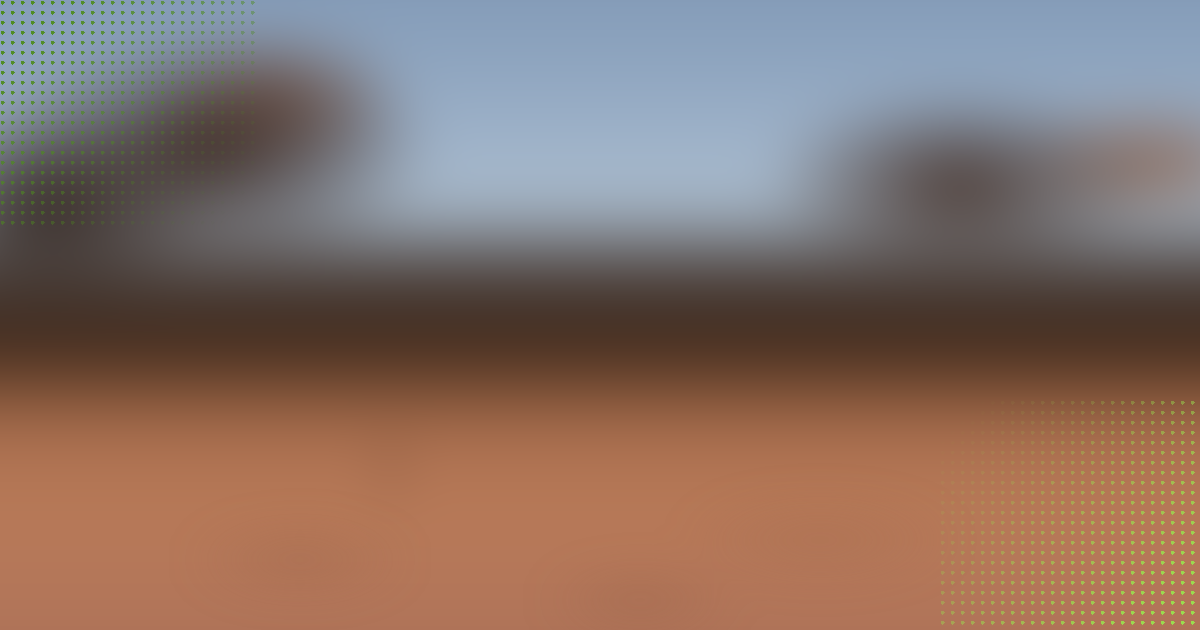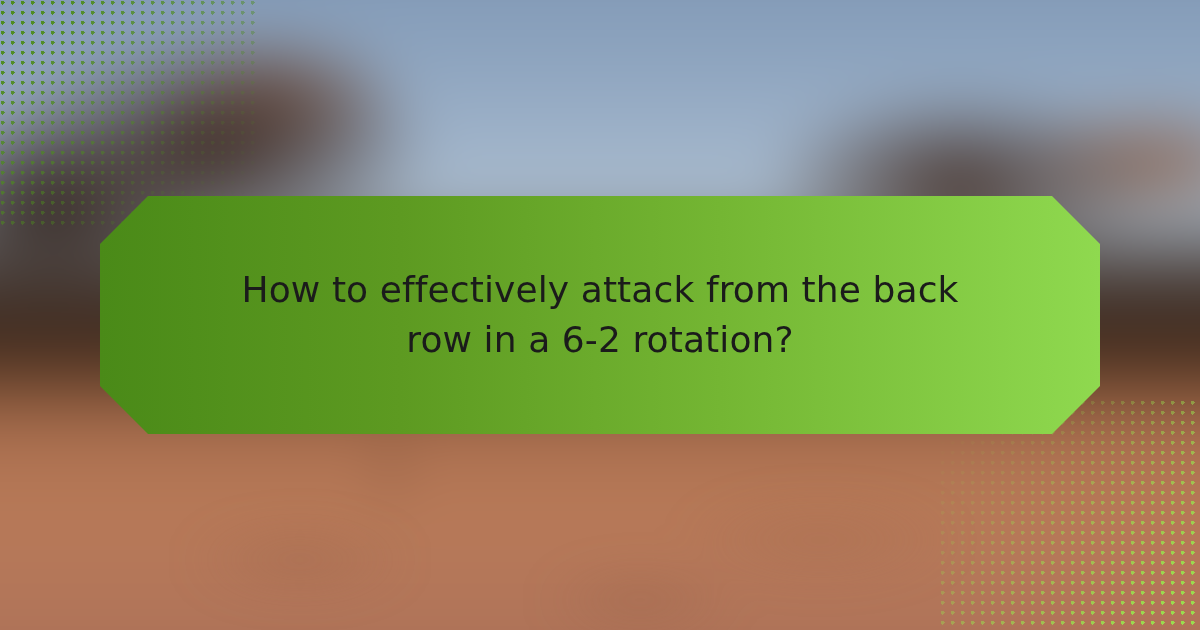--- a/index.html
+++ b/index.html
@@ -150,17 +150,14 @@
 <div id="stage">
 
   <div class="bg-photo"></div>
 
   <div class="bg-mottle"></div>
 
   <div class="dots dots-tl"></div>
 
   <div class="dots dots-br"></div>
 
-  <div class="banner">
-    <div class="banner-title">How to effectively attack from the back row in a 6-2 rotation?</div>
-  </div>
 
 </div>
 
 </body></html>

